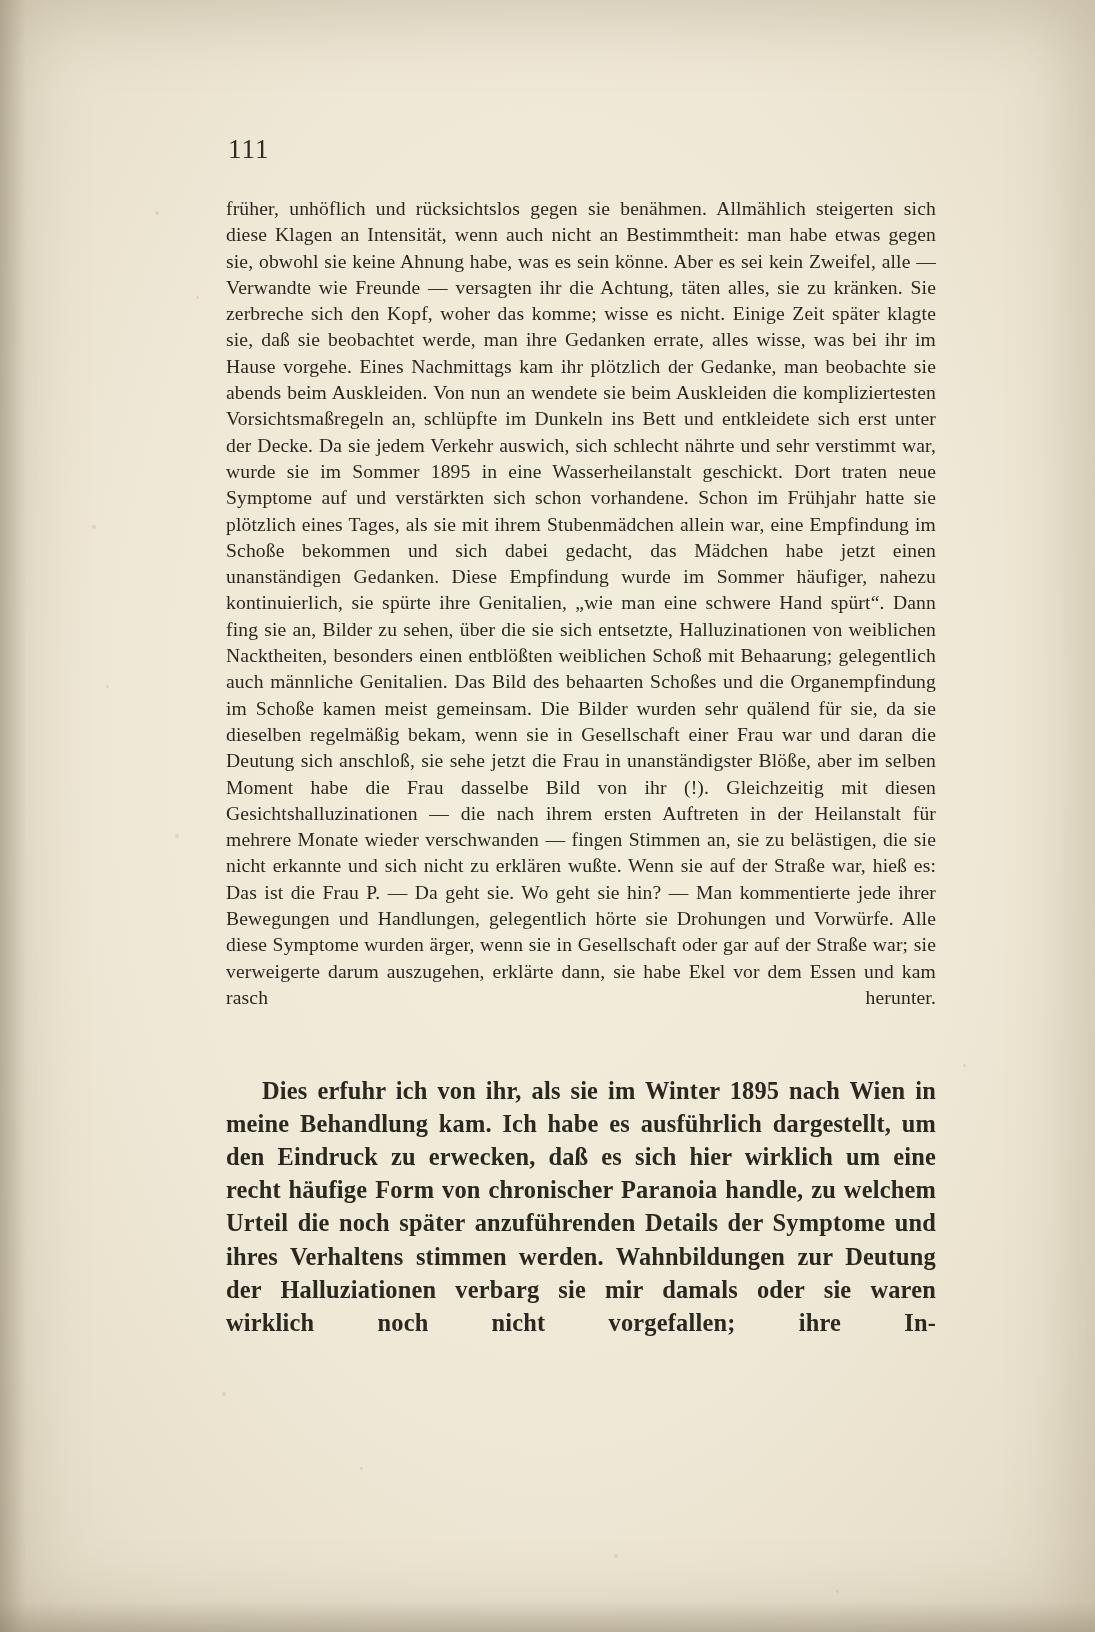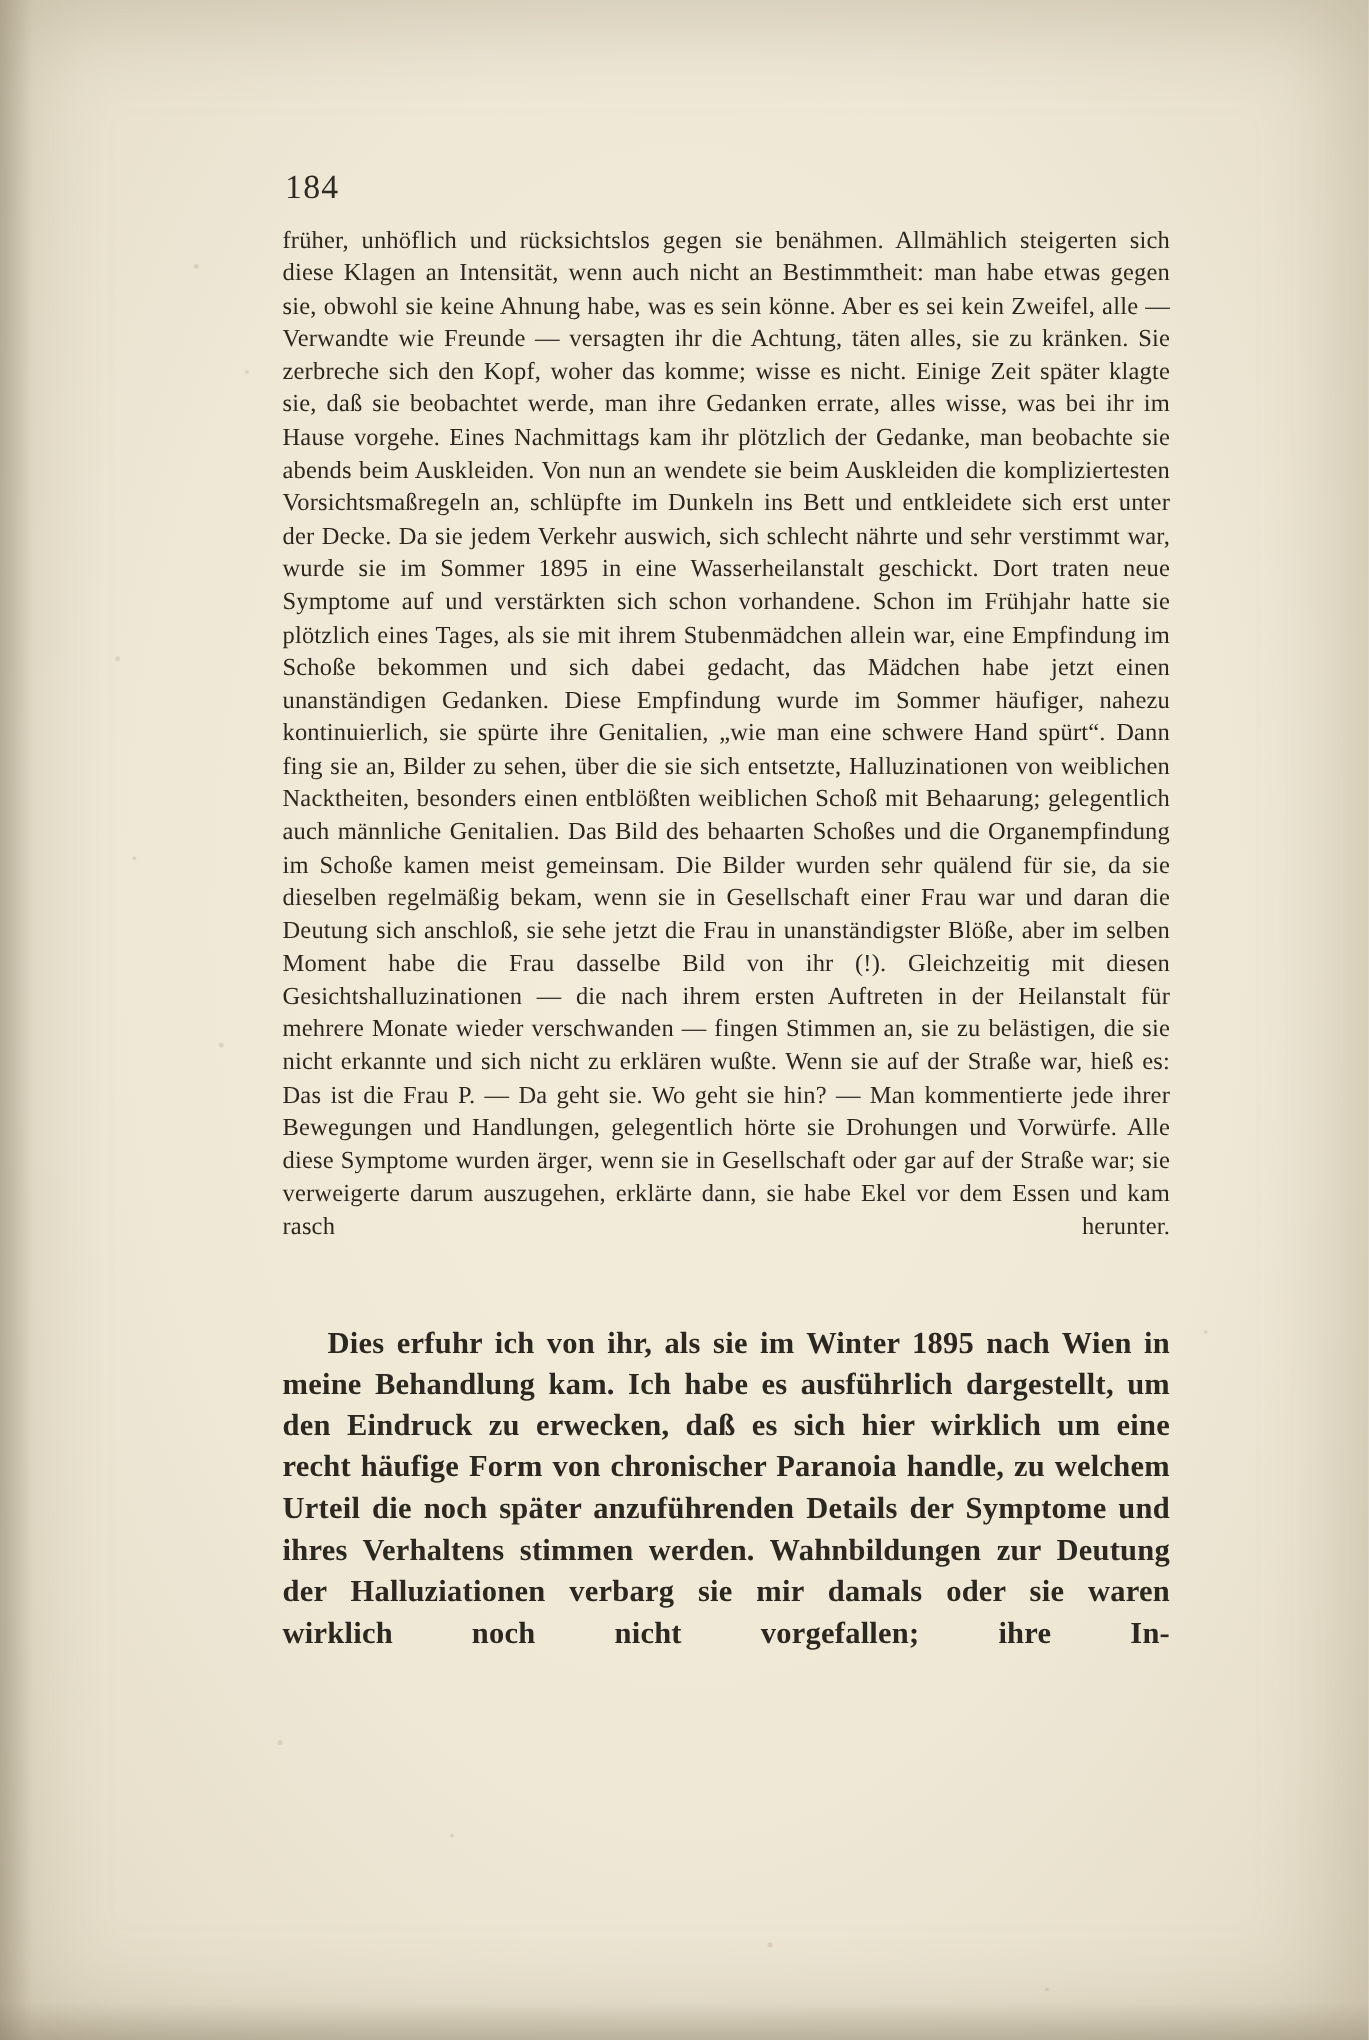--- a/index.html
+++ b/index.html
@@ -32,21 +32,21 @@
     position: absolute;
     left: 228px;
     top: 134px;
     font-size: 27px;
     color: #2e2b23;
     letter-spacing: 1px;
   }
   .text-block {
     position: absolute;
     left: 226px;
-    top: 180px;
+    top: 196px;
     width: 710px;
     color: #2b281f;
   }
   .para-main {
     font-size: 19.6px;
     line-height: 26.3px;
     text-align: justify;
     text-justify: inter-word;
     margin: 0;
     letter-spacing: .15px;
@@ -97,21 +97,21 @@
   <div class="speck" style="left:196px;top:296px;width:3px;height:3px;"></div>
   <div class="speck" style="left:92px;top:525px;width:4px;height:4px;"></div>
   <div class="speck" style="left:175px;top:834px;width:4px;height:4px;"></div>
   <div class="speck" style="left:106px;top:685px;width:3px;height:3px;"></div>
   <div class="speck" style="left:963px;top:1064px;width:3px;height:3px;"></div>
   <div class="speck" style="left:222px;top:1392px;width:4px;height:4px;"></div>
   <div class="speck" style="left:360px;top:1467px;width:3px;height:3px;"></div>
   <div class="speck" style="left:614px;top:1554px;width:4px;height:4px;"></div>
   <div class="speck" style="left:836px;top:1590px;width:3px;height:3px;"></div>
 
-  <div class="page-number">184</div>
+  <div class="page-number">111</div>
 
   <div class="text-block">
     <p class="para-main">früher, unhöflich und rücksichtslos gegen sie benähmen. Allmählich steigerten sich diese Klagen an Intensität, wenn auch nicht an Bestimmtheit: man habe etwas gegen sie, obwohl sie keine Ahnung habe, was es sein könne. Aber es sei kein Zweifel, alle — Verwandte wie Freunde — versagten ihr die Achtung, täten alles, sie zu kränken. Sie zerbreche sich den Kopf, woher das komme; wisse es nicht. Einige Zeit später klagte sie, daß sie beobachtet werde, man ihre Gedanken errate, alles wisse, was bei ihr im Hause vorgehe. Eines Nachmittags kam ihr plötzlich der Gedanke, man beobachte sie abends beim Auskleiden. Von nun an wendete sie beim Auskleiden die kompliziertesten Vorsichtsmaßregeln an, schlüpfte im Dunkeln ins Bett und entkleidete sich erst unter der Decke. Da sie jedem Verkehr auswich, sich schlecht nährte und sehr verstimmt war, wurde sie im Sommer 1895 in eine Wasserheilanstalt geschickt. Dort traten neue Symptome auf und verstärkten sich schon vorhandene. Schon im Frühjahr hatte sie plötzlich eines Tages, als sie mit ihrem Stubenmädchen allein war, eine Empfindung im Schoße bekommen und sich dabei gedacht, das Mädchen habe jetzt einen unanständigen Gedanken. Diese Empfindung wurde im Sommer häufiger, nahezu kontinuierlich, sie spürte ihre Genitalien, „wie man eine schwere Hand spürt“. Dann fing sie an, Bilder zu sehen, über die sie sich entsetzte, Halluzinationen von weiblichen Nacktheiten, besonders einen entblößten weiblichen Schoß mit Behaarung; gelegentlich auch männliche Genitalien. Das Bild des behaarten Schoßes und die Organempfindung im Schoße kamen meist gemeinsam. Die Bilder wurden sehr quälend für sie, da sie dieselben regelmäßig bekam, wenn sie in Gesellschaft einer Frau war und daran die Deutung sich anschloß, sie sehe jetzt die Frau in unanständigster Blöße, aber im selben Moment habe die Frau dasselbe Bild von ihr (!). Gleichzeitig mit diesen Gesichtshalluzinationen — die nach ihrem ersten Auftreten in der Heilanstalt für mehrere Monate wieder verschwanden — fingen Stimmen an, sie zu belästigen, die sie nicht erkannte und sich nicht zu erklären wußte. Wenn sie auf der Straße war, hieß es: Das ist die Frau P. — Da geht sie. Wo geht sie hin? — Man kommentierte jede ihrer Bewegungen und Handlungen, gelegentlich hörte sie Drohungen und Vorwürfe. Alle diese Symptome wurden ärger, wenn sie in Gesellschaft oder gar auf der Straße war; sie verweigerte darum auszugehen, erklärte dann, sie habe Ekel vor dem Essen und kam rasch herunter.</p>
     <p class="para-large">Dies erfuhr ich von ihr, als sie im Winter 1895 nach Wien in meine Behandlung kam. Ich habe es ausführlich dargestellt, um den Eindruck zu erwecken, daß es sich hier wirklich um eine recht häufige Form von chronischer Paranoia handle, zu welchem Urteil die noch später anzuführenden Details der Symptome und ihres Verhaltens stimmen werden. Wahnbildungen zur Deutung der Halluziationen verbarg sie mir damals oder sie waren wirklich noch nicht vorgefallen; ihre In-</p>
   </div>
 
   <div class="edge"></div>
   <div class="edge-dark-left"></div>
   <div class="edge-dark-bottom"></div>
 </div>

